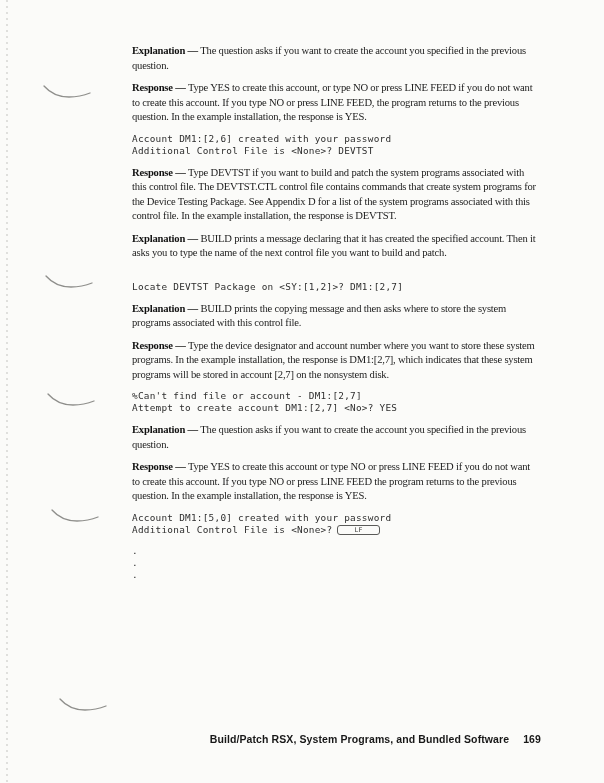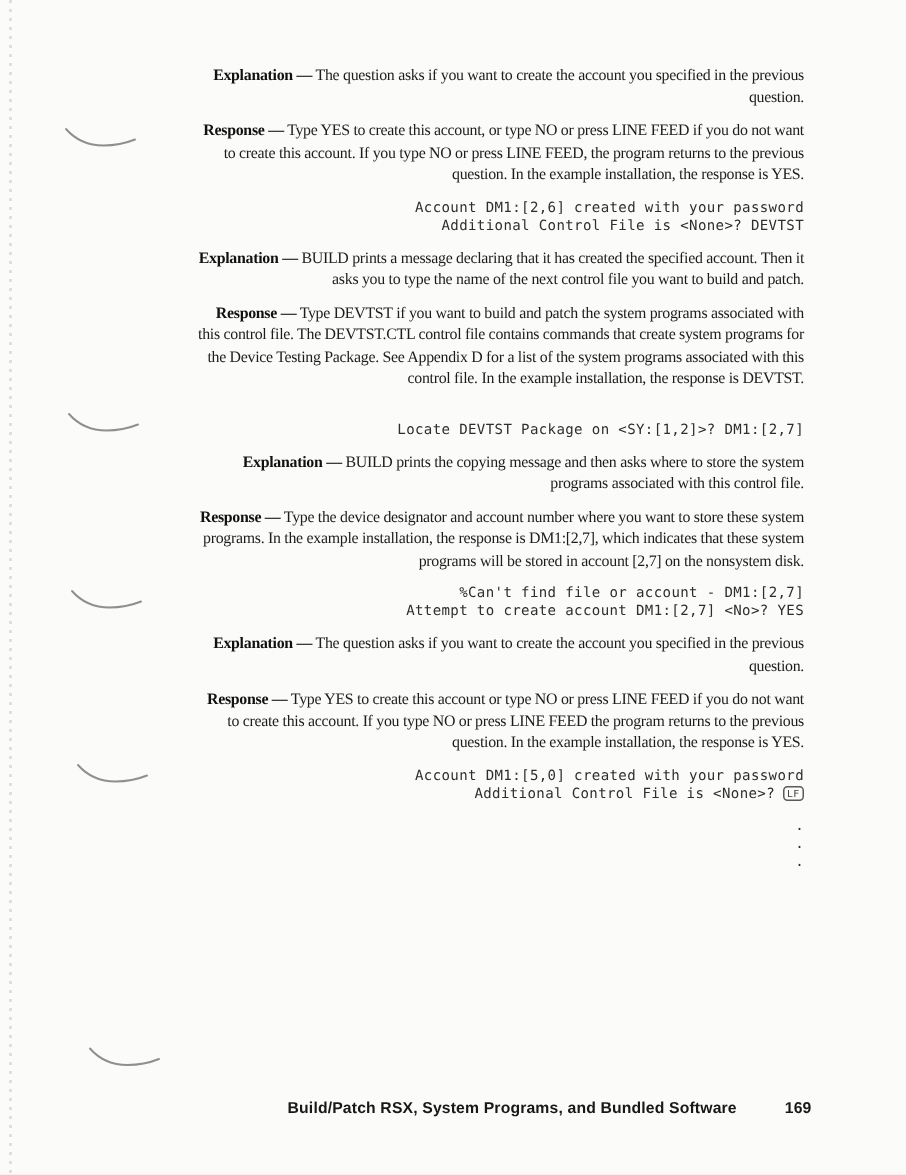--- a/index.html
+++ b/index.html
@@ -18,21 +18,20 @@
     left: 6px; top: 0; bottom: 0;
     width: 2px;
     background: repeating-linear-gradient(
       to bottom, rgba(140,140,135,0.25) 0 2px, rgba(0,0,0,0) 2px 6px);
   }
   .content {
     position: absolute;
     left: 132px;
     top: 44px;
     width: 404px;
-    text-align: right;
   }
   .para {
     margin: 0 0 8px 0;
     font-size: 10.6px;
     line-height: 14.5px;
     letter-spacing: -0.2px;
     color: #1c1c1c;
   }
   .plabel { font-weight: bold; color: #111; }
   .code {
@@ -44,35 +43,35 @@
     margin: 3px 0 9px 0;
   }
   .cline { min-height: 12px; white-space: pre; }
   .lfkey {
     display: inline-block;
     font-family: "DejaVu Sans Mono", monospace;
     font-size: 6.5px;
     line-height: 8px;
     border: 1px solid #5a5a58;
     border-radius: 3px;
-    padding: 0 2px;
+    padding: 0 16px;
     margin-left: 5px;
     vertical-align: 1px;
     color: #3c3c3a;
   }
   .dots-block { margin-top: 4px; }
   .footer {
     position: absolute;
     top: 733px;
     left: 0;
     right: 63px;
     display: flex;
     justify-content: flex-end;
     align-items: baseline;
-    gap: 32px;
+    gap: 14px;
     font-family: "Liberation Sans", sans-serif;
     font-weight: bold;
     font-size: 10.5px;
     letter-spacing: 0.1px;
     color: #181818;
   }
   .mark { position: absolute; }
   .mark path { stroke: #8f8f8c; stroke-width: 1.3; fill: none; stroke-linecap: round; }
   .m1 { left: 42px; top: 84px; }
   .m2 { left: 44px; top: 274px; }
@@ -112,27 +111,27 @@
       <strong class="plabel">Response —</strong>
       <span>Type YES to create this account, or type NO or press LINE FEED if you do not want to create this account. If you type NO or press LINE FEED, the program returns to the previous question. In the example installation, the response is YES.</span>
     </p>
 
     <div class="code">
       <div class="cline">Account DM1:[2,6] created with your password</div>
       <div class="cline">Additional Control File is &lt;None&gt;? DEVTST</div>
     </div>
 
     <p class="para">
-      <strong class="plabel">Explanation —</strong>
-      <span>BUILD prints a message declaring that it has created the specified account. Then it asks you to type the name of the next control file you want to build and patch.</span>
+      <strong class="plabel">Response —</strong>
+      <span>Type DEVTST if you want to build and patch the system programs associated with this control file. The DEVTST.CTL control file contains commands that create system programs for the Device Testing Package. See Appendix D for a list of the system programs associated with this control file. In the example installation, the response is DEVTST.</span>
     </p>
 
     <p class="para">
-      <strong class="plabel">Response —</strong>
-      <span>Type DEVTST if you want to build and patch the system programs associated with this control file. The DEVTST.CTL control file contains commands that create system programs for the Device Testing Package. See Appendix D for a list of the system programs associated with this control file. In the example installation, the response is DEVTST.</span>
+      <strong class="plabel">Explanation —</strong>
+      <span>BUILD prints a message declaring that it has created the specified account. Then it asks you to type the name of the next control file you want to build and patch.</span>
     </p>
 
     <div class="code">
       <div class="cline"></div>
       <div class="cline">Locate DEVTST Package on &lt;SY:[1,2]&gt;? DM1:[2,7]</div>
     </div>
 
     <p class="para">
       <strong class="plabel">Explanation —</strong>
       <span>BUILD prints the copying message and then asks where to store the system programs associated with this control file.</span>

